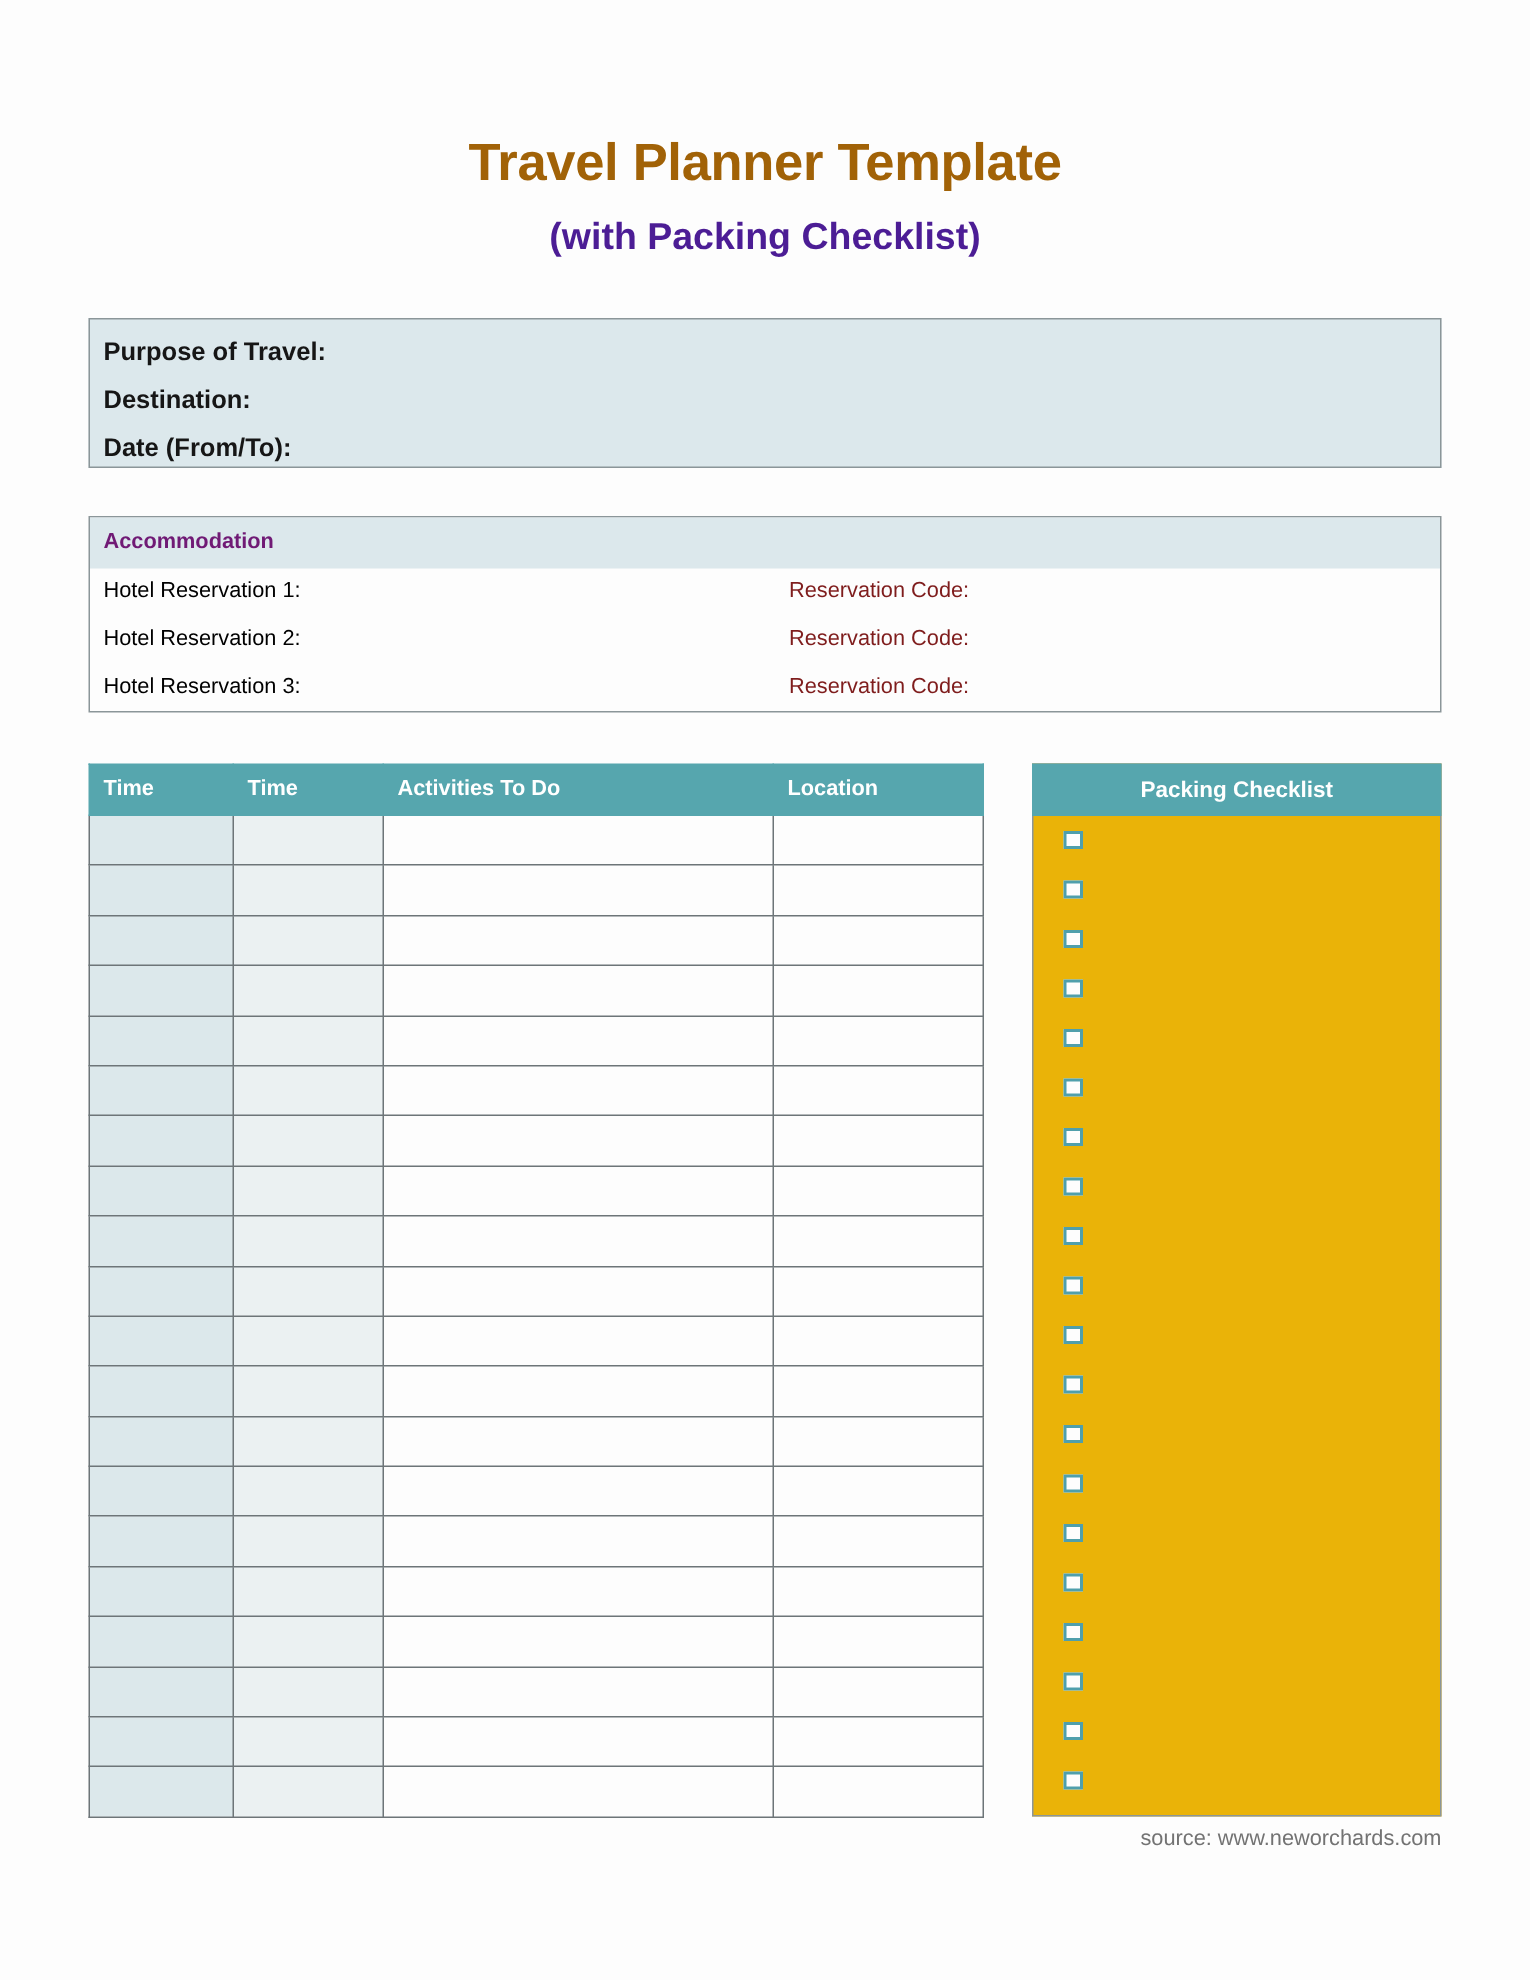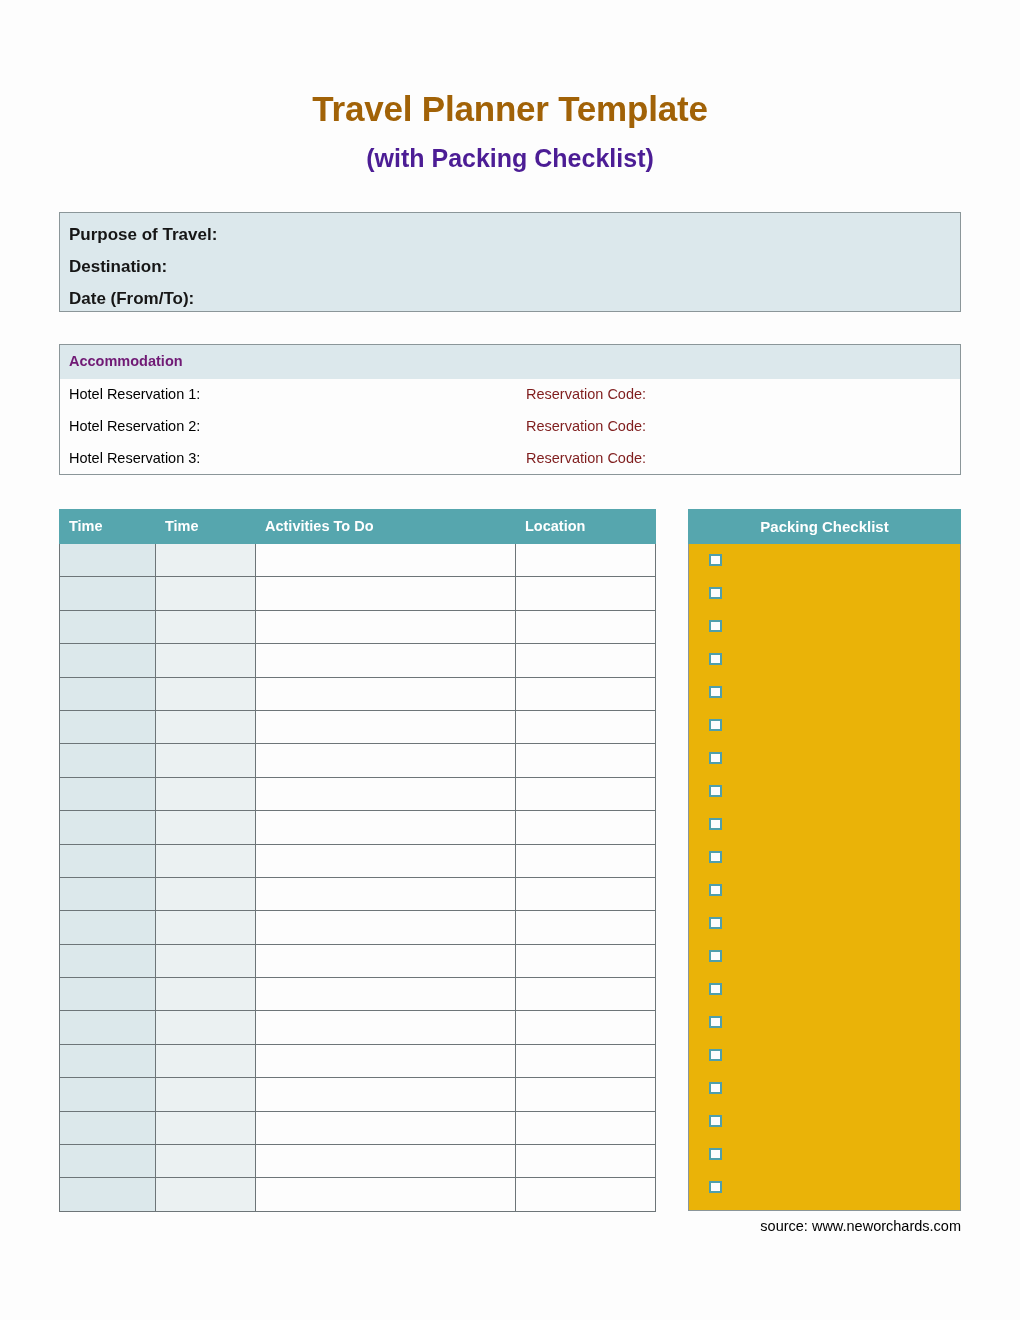--- a/index.html
+++ b/index.html
@@ -182,21 +182,21 @@
     background: #fdfdfd;
   }
 
   
   .source {
     position: absolute;
     left: 0; top: 1218px;
     width: 961px;
     text-align: right;
     font-size: 14.5px;
-    color: #000000;
+    color: #737373;
   }
 </style>
 </head>
 <body>
 
 <div class="page">
 
   <div class="title-main">Travel Planner Template</div>
   <div class="title-sub">(with Packing Checklist)</div>
 

